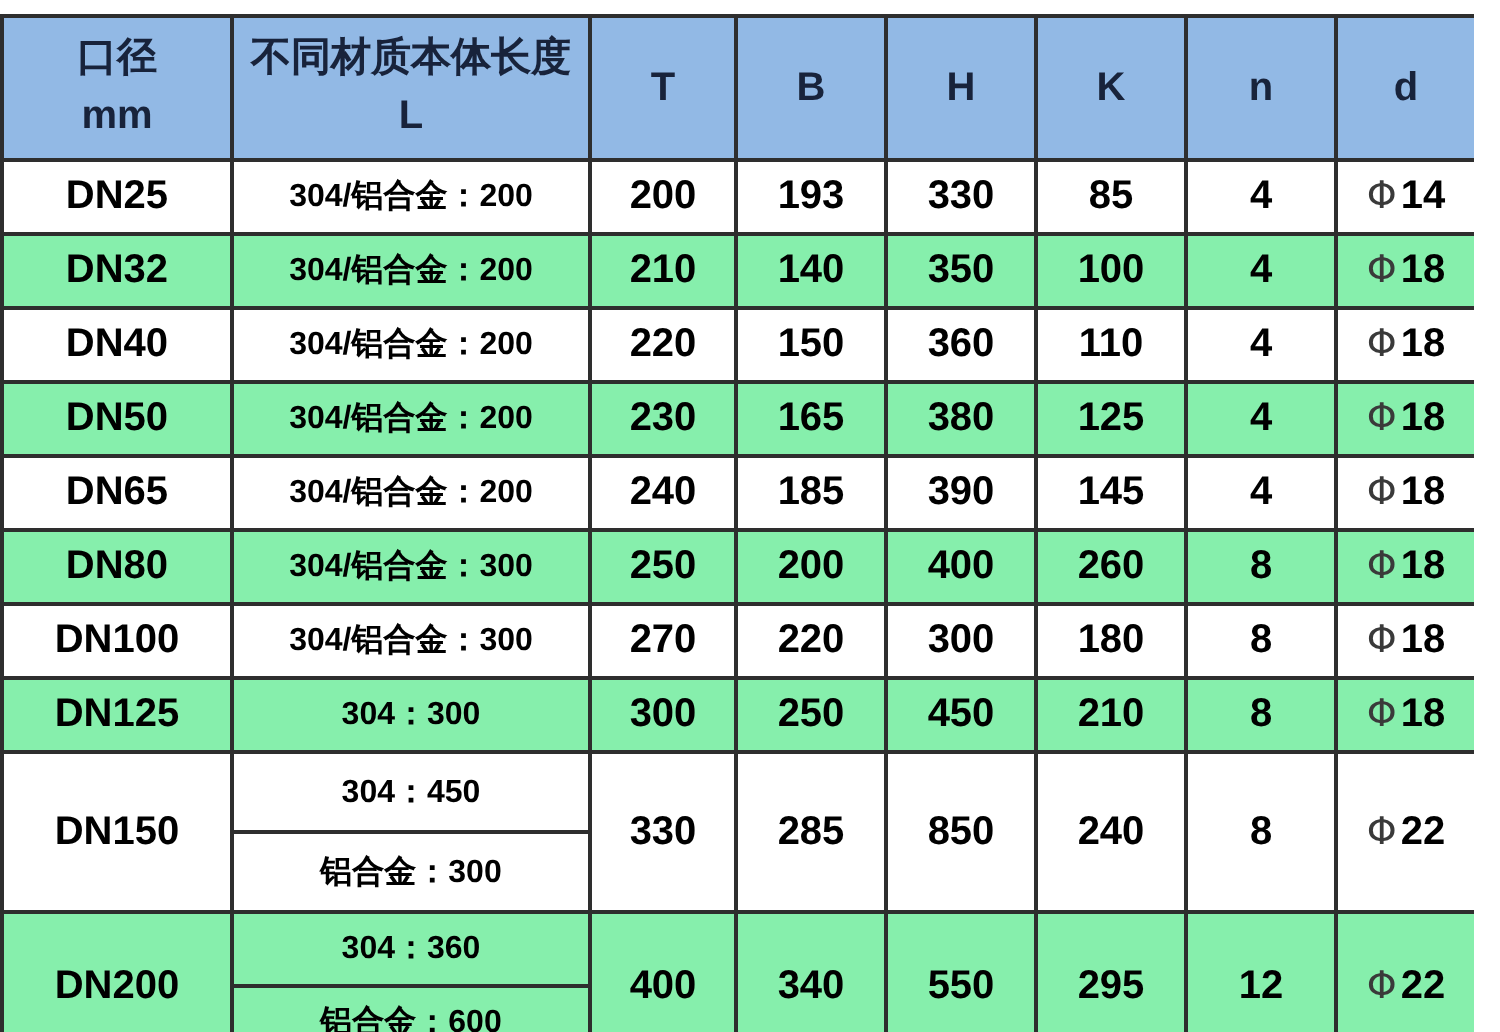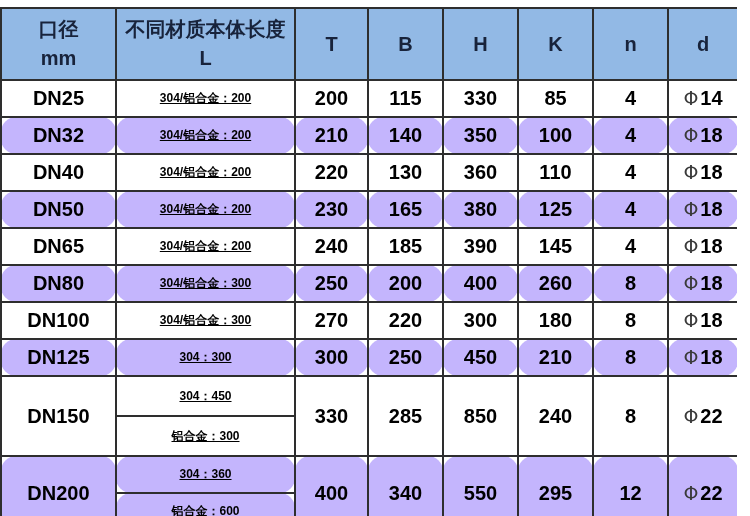--- a/index.html
+++ b/index.html
@@ -18,22 +18,22 @@
     text-align:center;vertical-align:middle;
     padding:0;overflow:hidden;white-space:nowrap;
   }
   th.hd{
     background:#92b9e5;color:#18233b;font-size:20px;font-weight:bold;line-height:1.45;
     height:70px;
   }
   td{
     background:#ffffff;color:#000000;font-size:20px;font-weight:bold;height:35px;
   }
-  tr.alt td{background:#c4b5fd;border-radius:15px;}
-  td.lcell{font-size:12px;text-decoration:underline;}
+  tr.alt td{background:#86efac;}
+  td.lcell{font-size:16px;}
   td.sub{height:38px;margin-top:16px;}
   tr.r200 td.sub{height:35px;}
   .phi{
     font-weight:400;color:#3a3a3a;font-size:19px;margin-right:2px;
     font-family:"DejaVu Sans",sans-serif;
   }
 </style>
 </head>
 <body>
 
@@ -65,21 +65,21 @@
     <th class="hd">H</th>
     <th class="hd">K</th>
     <th class="hd">n</th>
     <th class="hd">d</th>
   </tr>
 
   <tr>
     <td>DN25</td>
     <td class="lcell">304/铝合金：200</td>
     <td>200</td>
-    <td>115</td>
+    <td>193</td>
     <td>330</td>
     <td>85</td>
     <td>4</td>
     <td><span class="phi">Φ</span><span>14</span></td>
   </tr>
 
   <tr class="alt">
     <td>DN32</td>
     <td class="lcell">304/铝合金：200</td>
     <td>210</td>
@@ -87,21 +87,21 @@
     <td>350</td>
     <td>100</td>
     <td>4</td>
     <td><span class="phi">Φ</span><span>18</span></td>
   </tr>
 
   <tr>
     <td>DN40</td>
     <td class="lcell">304/铝合金：200</td>
     <td>220</td>
-    <td>130</td>
+    <td>150</td>
     <td>360</td>
     <td>110</td>
     <td>4</td>
     <td><span class="phi">Φ</span><span>18</span></td>
   </tr>
 
   <tr class="alt">
     <td>DN50</td>
     <td class="lcell">304/铝合金：200</td>
     <td>230</td>

